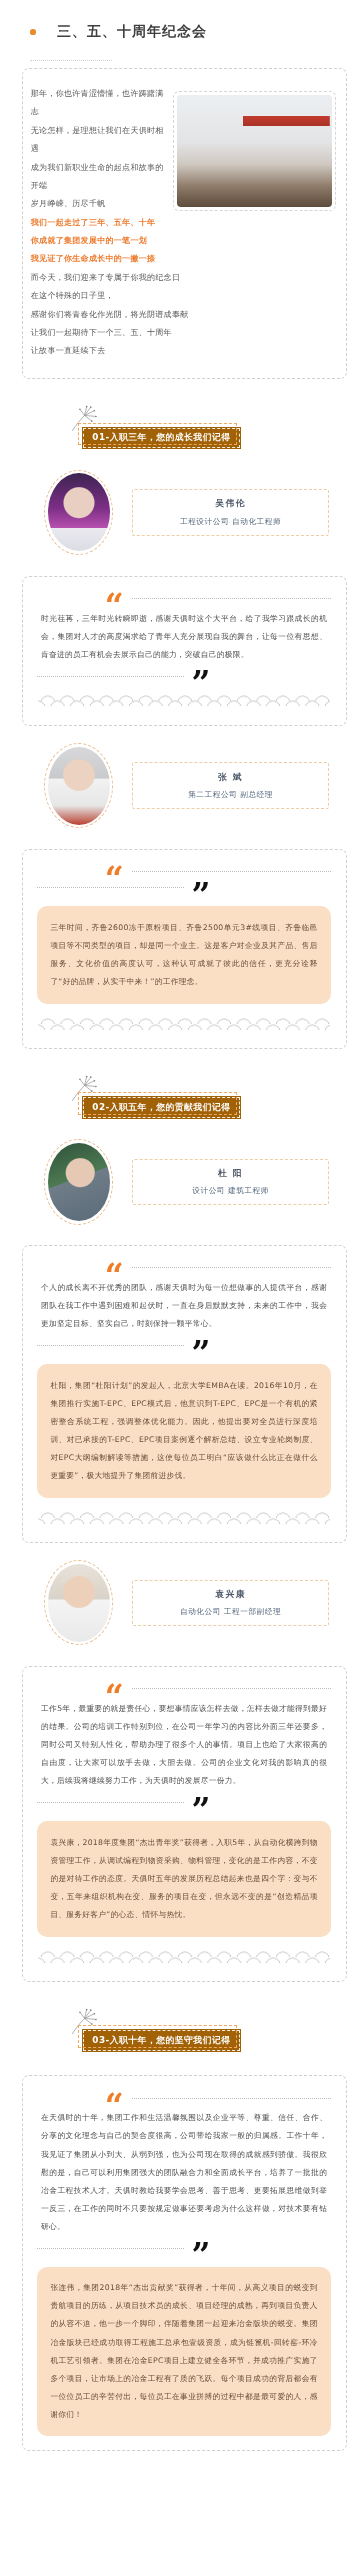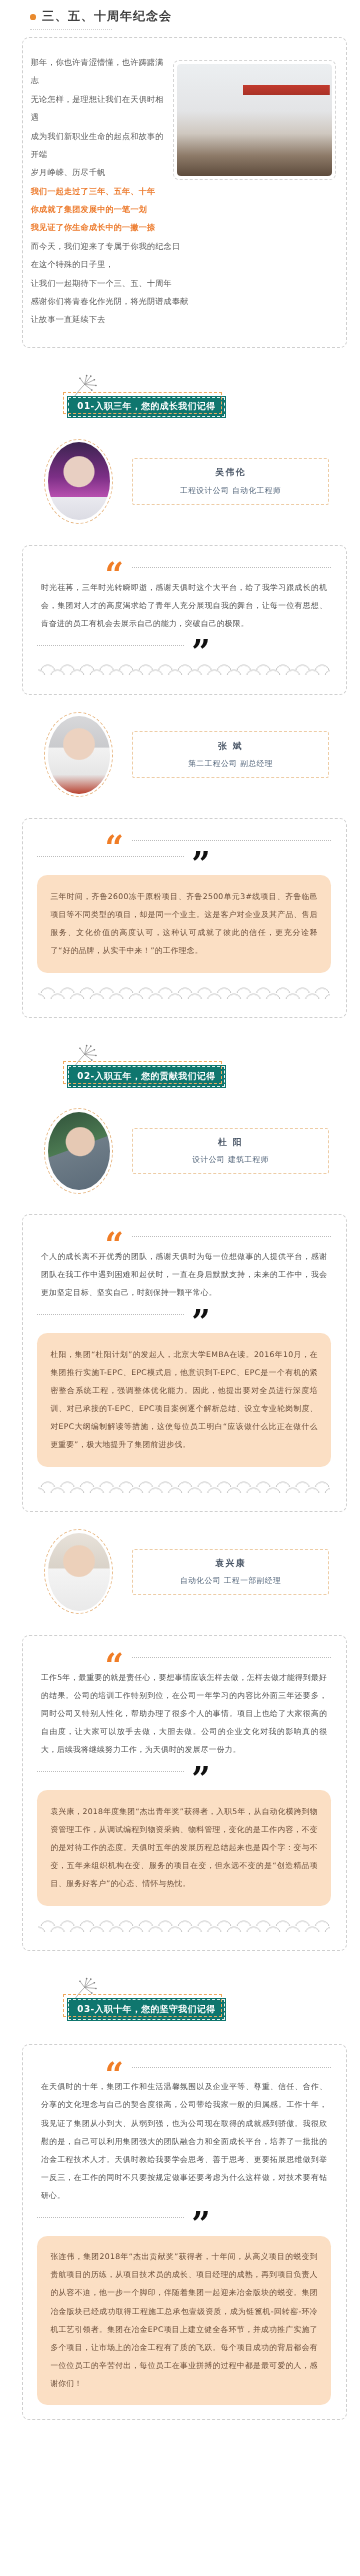--- a/index.html
+++ b/index.html
@@ -2,39 +2,39 @@
 <html style="font-size:8.2px"><head>
 <meta charset="utf-8">
 <style>
   html,body{margin:0;padding:0;background:#ffffff;}
   body{width:361px;margin:0 auto;font-family:"DejaVu Sans","Liberation Sans",sans-serif;color:#4c4c4c;}
   .page{position:relative;padding-top:7.2px;}
 
   
   .page-head{display:flex;align-items:center;gap:5.2px;margin:0 0 2.1px 30px;}
   .bullet{width:5.7px;height:5.7px;border-radius:50%;background:#e98a2d;flex:0 0 auto;}
-  .page-title{font-size:12px;font-weight:700;color:#3f3f3f;margin:1px;letter-spacing:1px;}
+  .page-title{font-size:14px;font-weight:700;color:#3f3f3f;margin:16px;letter-spacing:1px;}
   .head-underline{margin:3.1px 0 0 30px;width:82px;border-top:1px dotted #d2d2d2;}
 
   
   .intro-card{margin:7.2px 14.4px 0 21.6px;border:0.8px dashed #d0d0d0;border-radius:7.2px;
               padding:15.5px 8.2px 17.5px 8.2px;overflow:hidden;}
   .intro-photo{float:right;width:155px;height:112px;margin:6.2px 1px 7.2px 7.2px;border:0.8px dashed #d6d6d6;
                border-radius:6.2px;padding:3.1px;background:#fff;}
   .intro-photo .ip-inner{width:100%;height:100%;border-radius:4.1px;
     background:
       linear-gradient(#c23b2e,#a93227) no-repeat 96% 20%/56% 9%,
       linear-gradient(180deg,#eceff1 0%,#e3e4e6 42%,#cfc8c0 62%,#8d7a68 82%,#5d4b3c 100%);}
   .il{margin:0;font-size:8px;line-height:2.3;color:#585858;letter-spacing:0.3px;}
   .il.accent{color:#ed7c2f;font-weight:700;}
 
   
   .sec-wrap{margin:29px 0 0 66px;position:relative;height:44px;}
   .dandelion{position:absolute;left:0;top:-4.1px;}
-  .sec-head{position:absolute;left:1px;top:18.5px;background:#0f766e;padding:5.2px 10.3px;
+  .sec-head{position:absolute;left:16px;top:18.5px;background:#a16207;padding:5.2px 10.3px;
             outline:0.5px dashed rgba(255,255,255,.9);outline-offset:-2.6px;text-align:center;}
   .sec-head::before{content:"";position:absolute;left:-4.1px;top:-4.1px;right:4.1px;bottom:4.1px;
             border:0.8px dashed #f0a95e;pointer-events:none;}
   .sec-head span{font-size:8.8px;font-weight:700;color:#ffffff;letter-spacing:0.5px;position:relative;}
 
   
   .person{display:flex;align-items:center;gap:19px;margin:17.5px 32px 0 44px;}
   .avatar-ring{flex:0 0 auto;border:0.8px dashed #e7b783;border-radius:50%;padding:2.6px;}
   .avatar{width:62px;height:78px;border-radius:50%;}
   .namebox{flex:1;border:0.8px dashed #eecda6;border-radius:2.6px;padding:8.2px 5.2px;text-align:center;background:#fff;}
@@ -85,22 +85,22 @@
       </div>
     <p class="il">那年，你也许青涩懵懂，也许踌躇满志</p>
     <p class="il">无论怎样，是理想让我们在天俱时相遇</p>
     <p class="il">成为我们新职业生命的起点和故事的开端</p>
     <p class="il">岁月峥嵘、历尽千帆</p>
     <p class="il accent">我们一起走过了三年、五年、十年</p>
     <p class="il accent">你成就了集团发展中的一笔一划</p>
     <p class="il accent">我见证了你生命成长中的一撇一捺</p>
     <p class="il">而今天，我们迎来了专属于你我的纪念日</p>
     <p class="il">在这个特殊的日子里，</p>
+    <p class="il">感谢你们将青春化作光阴，将光阴谱成奉献</p>
     <p class="il">让我们一起期待下一个三、五、十周年</p>
-    <p class="il">感谢你们将青春化作光阴，将光阴谱成奉献</p>
     <p class="il">让故事一直延续下去</p>
   </section>
 
   <div class="sec-wrap">
     <svg class="dandelion" width="32" height="28" viewBox="0 0 62 54">
       <g stroke="#8f8f8f" fill="none" stroke-width="1.3">
         <path d="M12 52 C20 40 27 31 36 22"></path>
         <path d="M36 22 L48 6 M36 22 L55 13 M36 22 L58 24 M36 22 L50 33 M36 22 L40 5 M36 22 L27 10"></path>
       </g>
       <g fill="#7d7d7d">

